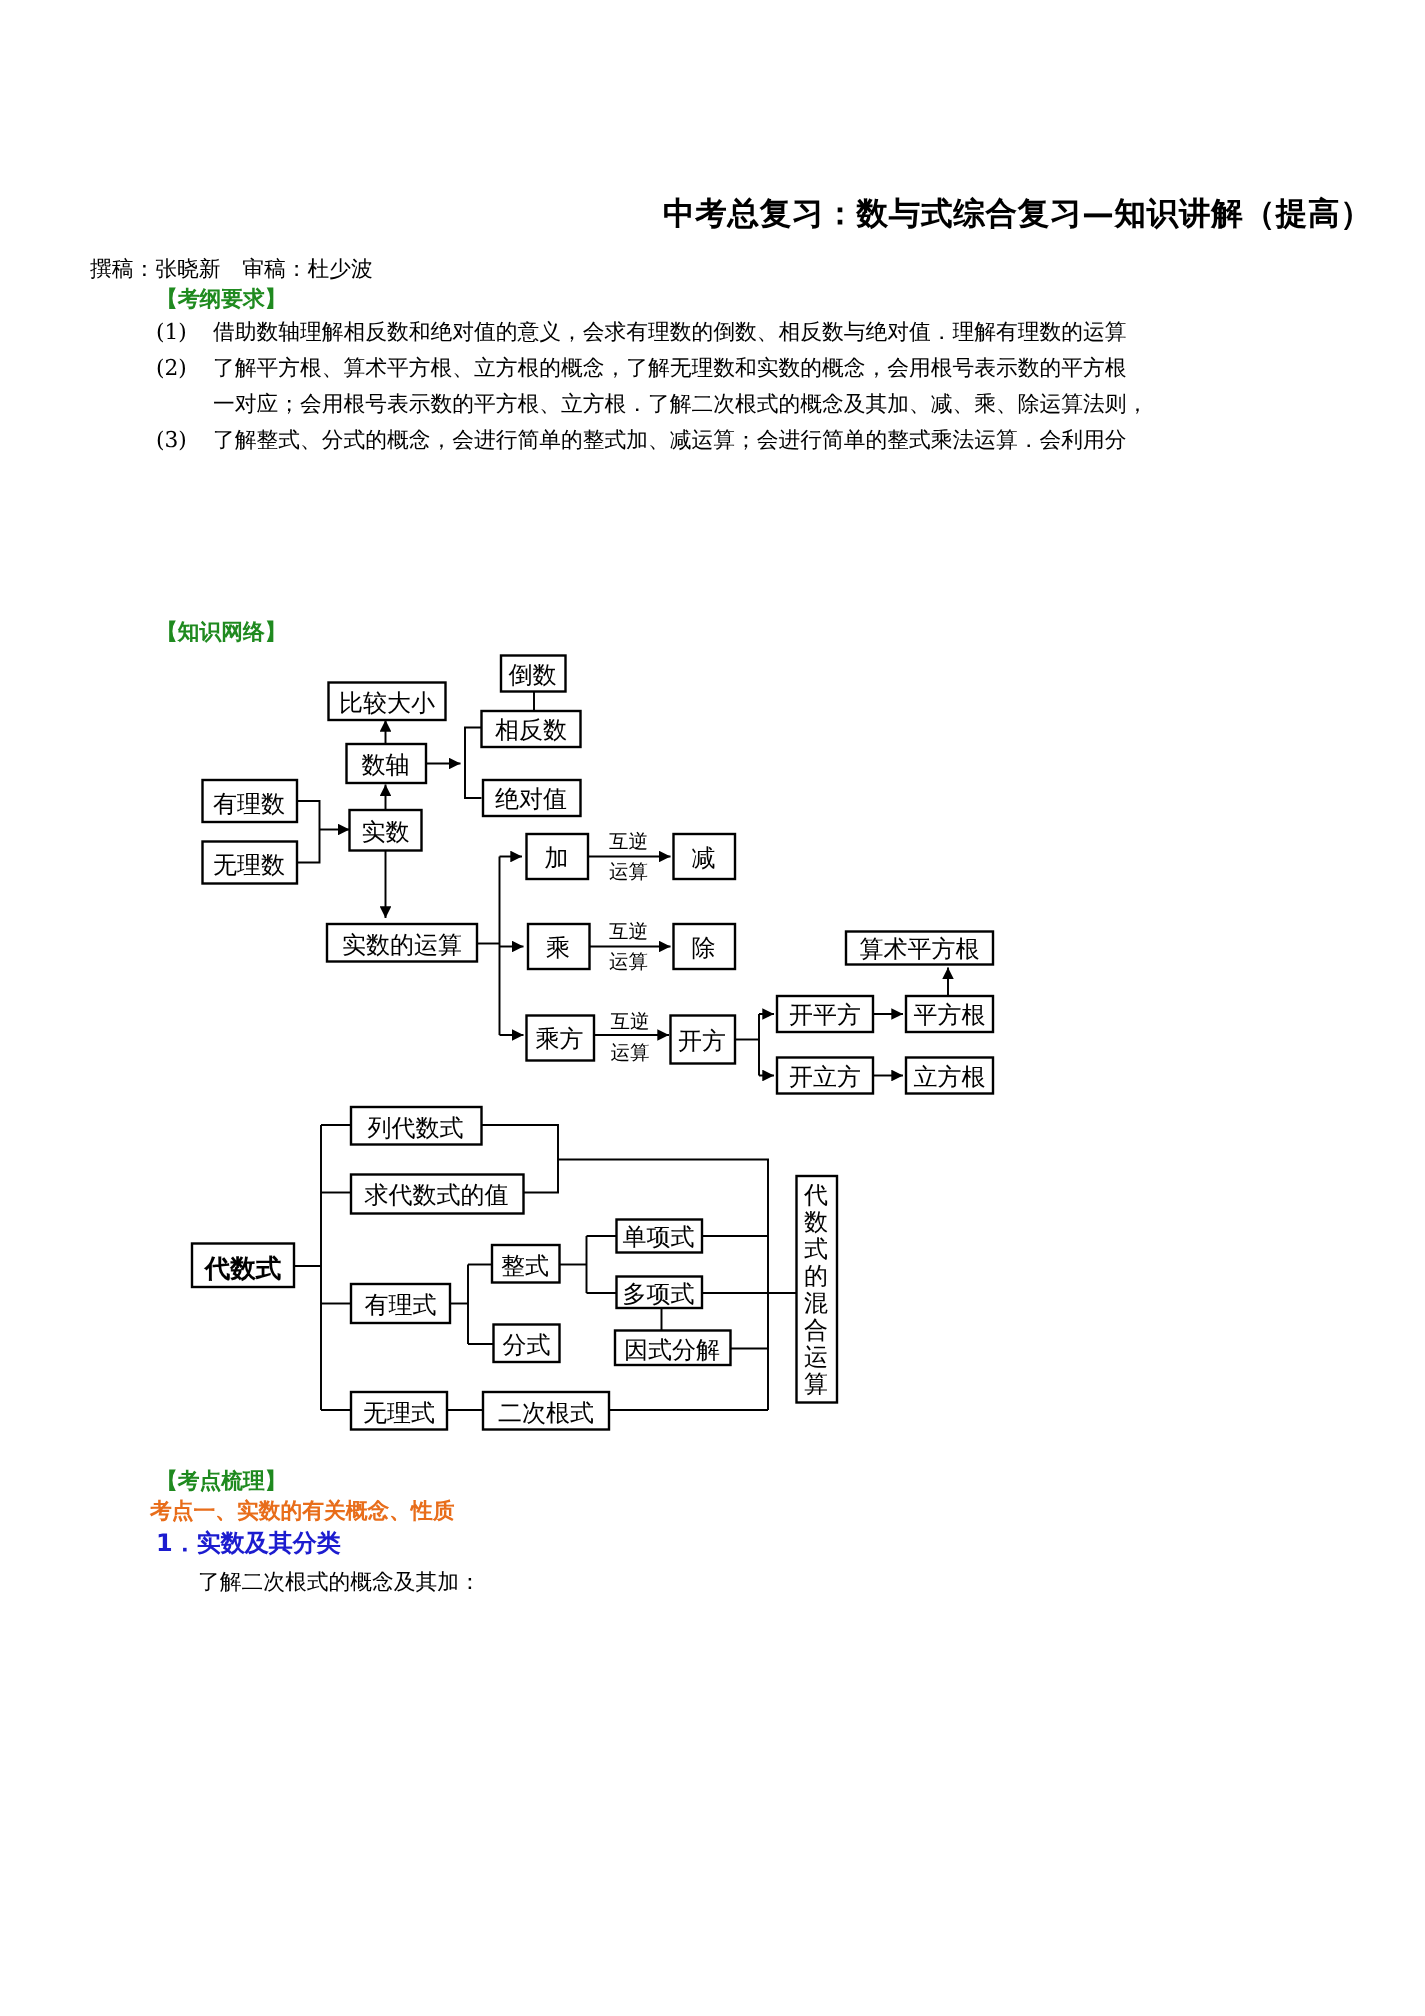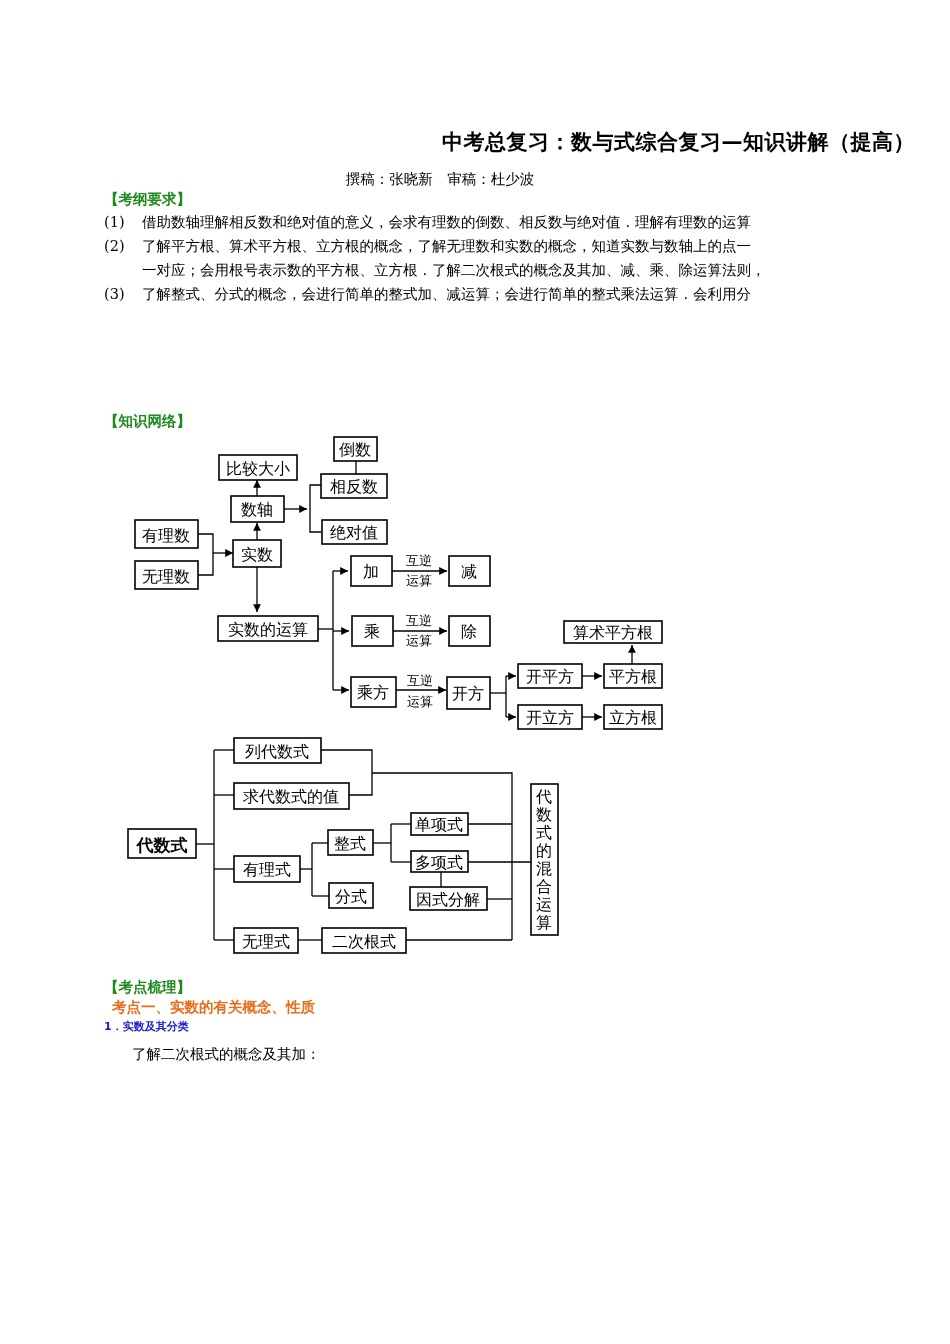--- a/index.html
+++ b/index.html
@@ -1,50 +1,50 @@
 <!DOCTYPE html>
 <html><head>
 <meta charset="utf-8">
 <style>
   html, body { margin:0; padding:0; background:#ffffff; }
   body { width:950px; height:1344px; position:relative; overflow:hidden;
          font-family:"DejaVu Serif","Liberation Serif",serif; color:#000; }
   .title { position:absolute; left:0; width:950px; top:128px; text-align:right;
            font-family:"DejaVu Sans","Liberation Sans",sans-serif; font-weight:bold; font-size:21px; letter-spacing:0.5px; padding-left:-20px; }
   .title span { position:relative; left:-35px; }
-  .byline { position:absolute; top:170px; left:0; width:760px; text-align:center; font-size:14.5px; }
+  .byline { position:absolute; top:170px; left:0; width:760px; text-align:left; font-size:14.5px; }
   .byline span { position:relative; left:60px; }
   .sec { position:absolute; left:104px; font-family:"DejaVu Sans","Liberation Sans",sans-serif;
          font-weight:bold; font-size:14.5px; color:#1f8a1f;text-align:center; }
   .req { position:absolute; left:104px; width:760px; font-size:14.5px; line-height:24px; }
   .req .item { position:relative; padding-left:38px; }
   .req .num { position:absolute; left:0; top:0; }
-  .kp { position:absolute; left:112px; font-family:"DejaVu Sans","Liberation Sans",sans-serif; font-weight:bold; font-size:14.5px; color:#e86d1a; }
-  .sub { position:absolute; left:104px; font-family:"DejaVu Sans","Liberation Sans",sans-serif; font-weight:bold; font-size:11px; color:#1c1ccf; }
+  .kp { position:absolute; left:100px; font-family:"DejaVu Sans","Liberation Sans",sans-serif; font-weight:bold; font-size:14.5px; color:#e86d1a; }
+  .sub { position:absolute; left:104px; font-family:"DejaVu Sans","Liberation Sans",sans-serif; font-weight:bold; font-size:16px; color:#1c1ccf; }
   .para { position:absolute; left:132px; font-size:14.5px; }
   svg text { font-family:"DejaVu Sans","Liberation Sans",sans-serif; }
   svg .box { fill:#ffffff; stroke:#000; stroke-width:1.6; }
   svg .ln { stroke:#000; stroke-width:1.3; fill:none; }
 </style>
 </head>
 <body>
 
 <div class="title"><span>中考总复习：数与式综合复习—知识讲解（提高）</span></div>
 <div class="byline"><span>撰稿：张晓新　审稿：杜少波</span></div>
 
 <div class="sec" style="top:190px;">【考纲要求】</div>
 
 <div class="req" style="top:210px;">
   <div class="item">
     <span class="num">(1)</span>
     <div>借助数轴理解相反数和绝对值的意义，会求有理数的倒数、相反数与绝对值．理解有理数的运算</div>
   </div>
   <div class="item">
     <span class="num">(2)</span>
-    <div>了解平方根、算术平方根、立方根的概念，了解无理数和实数的概念，知道实数与数轴上的点一</div>
+    <div>了解平方根、算术平方根、立方根的概念，了解无理数和实数的概念，会用根号表示数的平方根</div>
     <div>一对应；会用根号表示数的平方根、立方根．了解二次根式的概念及其加、减、乘、除运算法则，</div>
   </div>
   <div class="item">
     <span class="num">(3)</span>
     <div>了解整式、分式的概念，会进行简单的整式加、减运算；会进行简单的整式乘法运算．会利用分</div>
   </div>
 </div>
 
 <div class="sec" style="top:412px;">【知识网络】</div>
 

